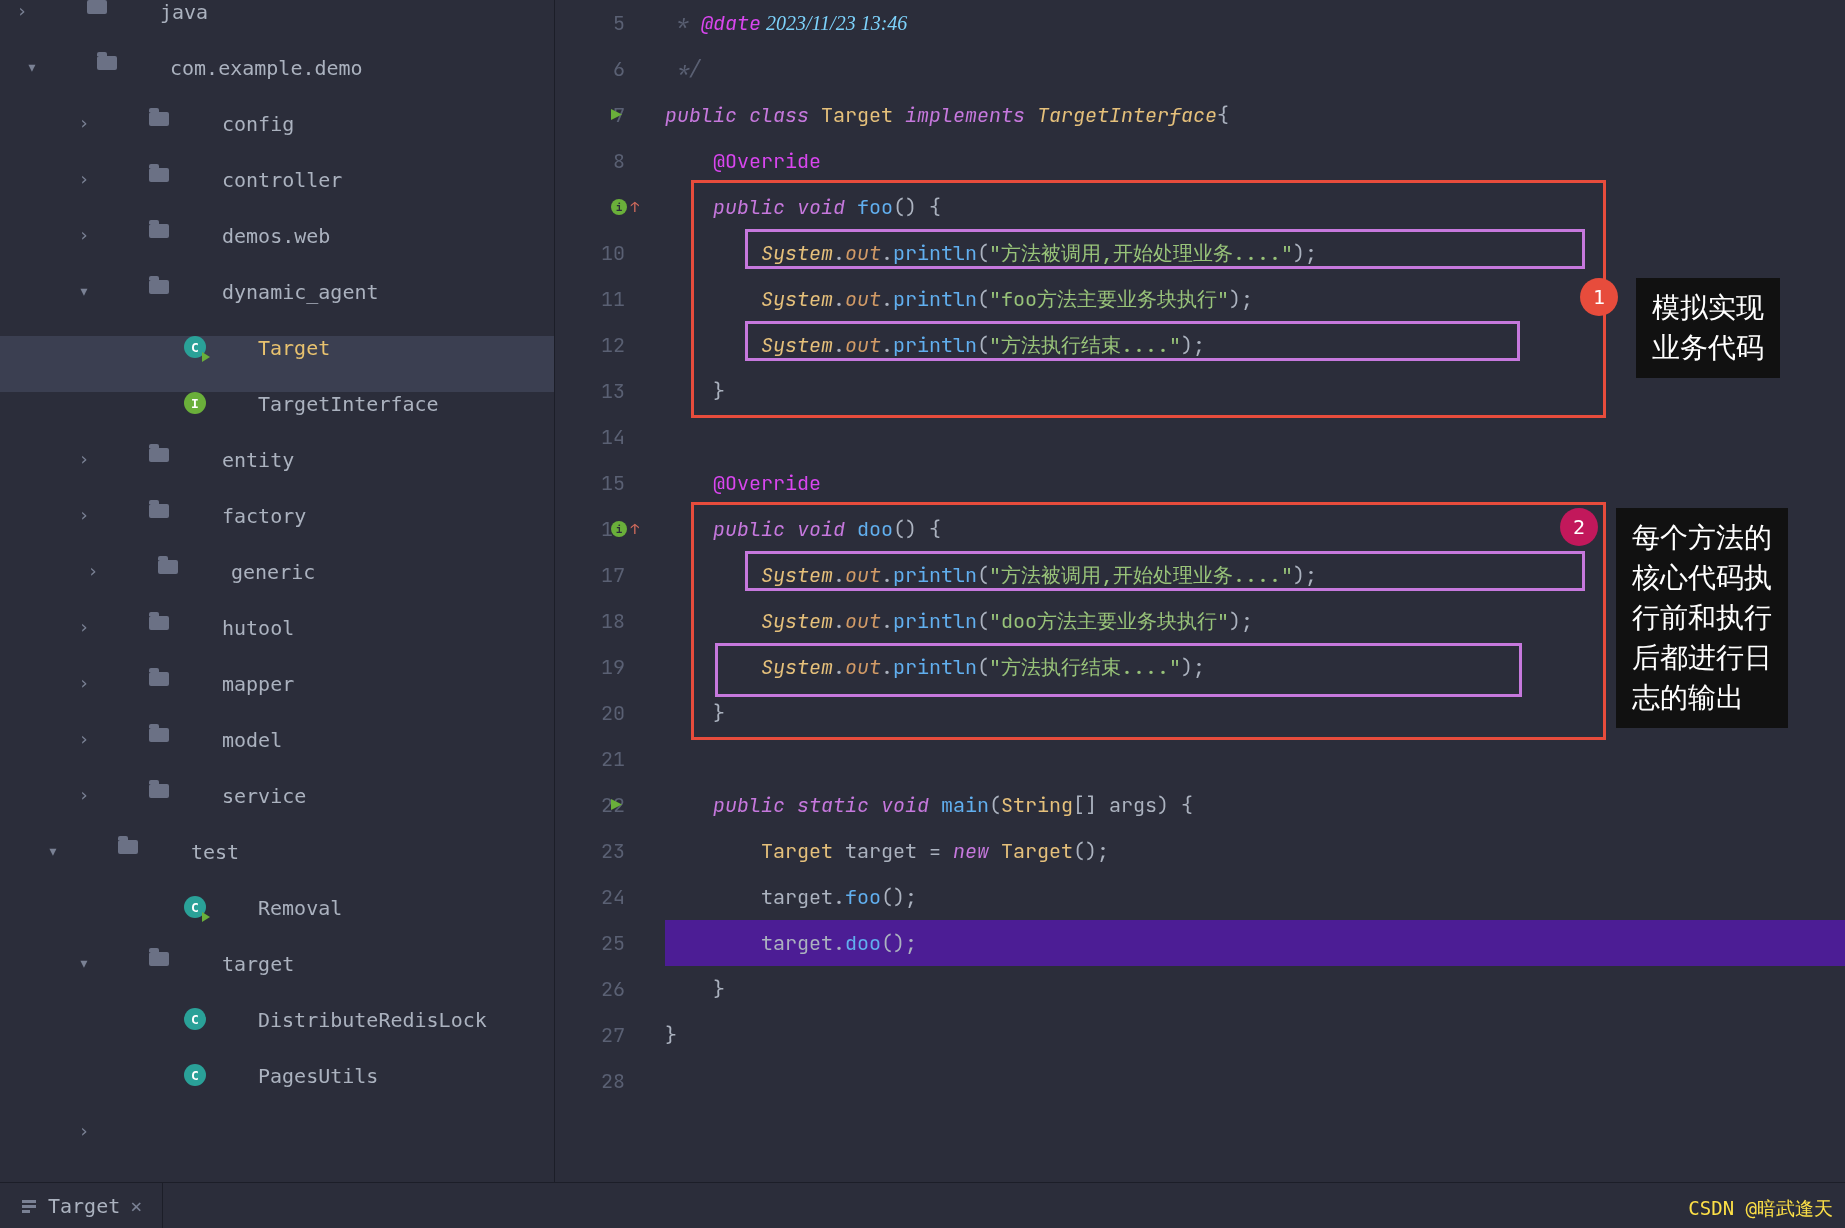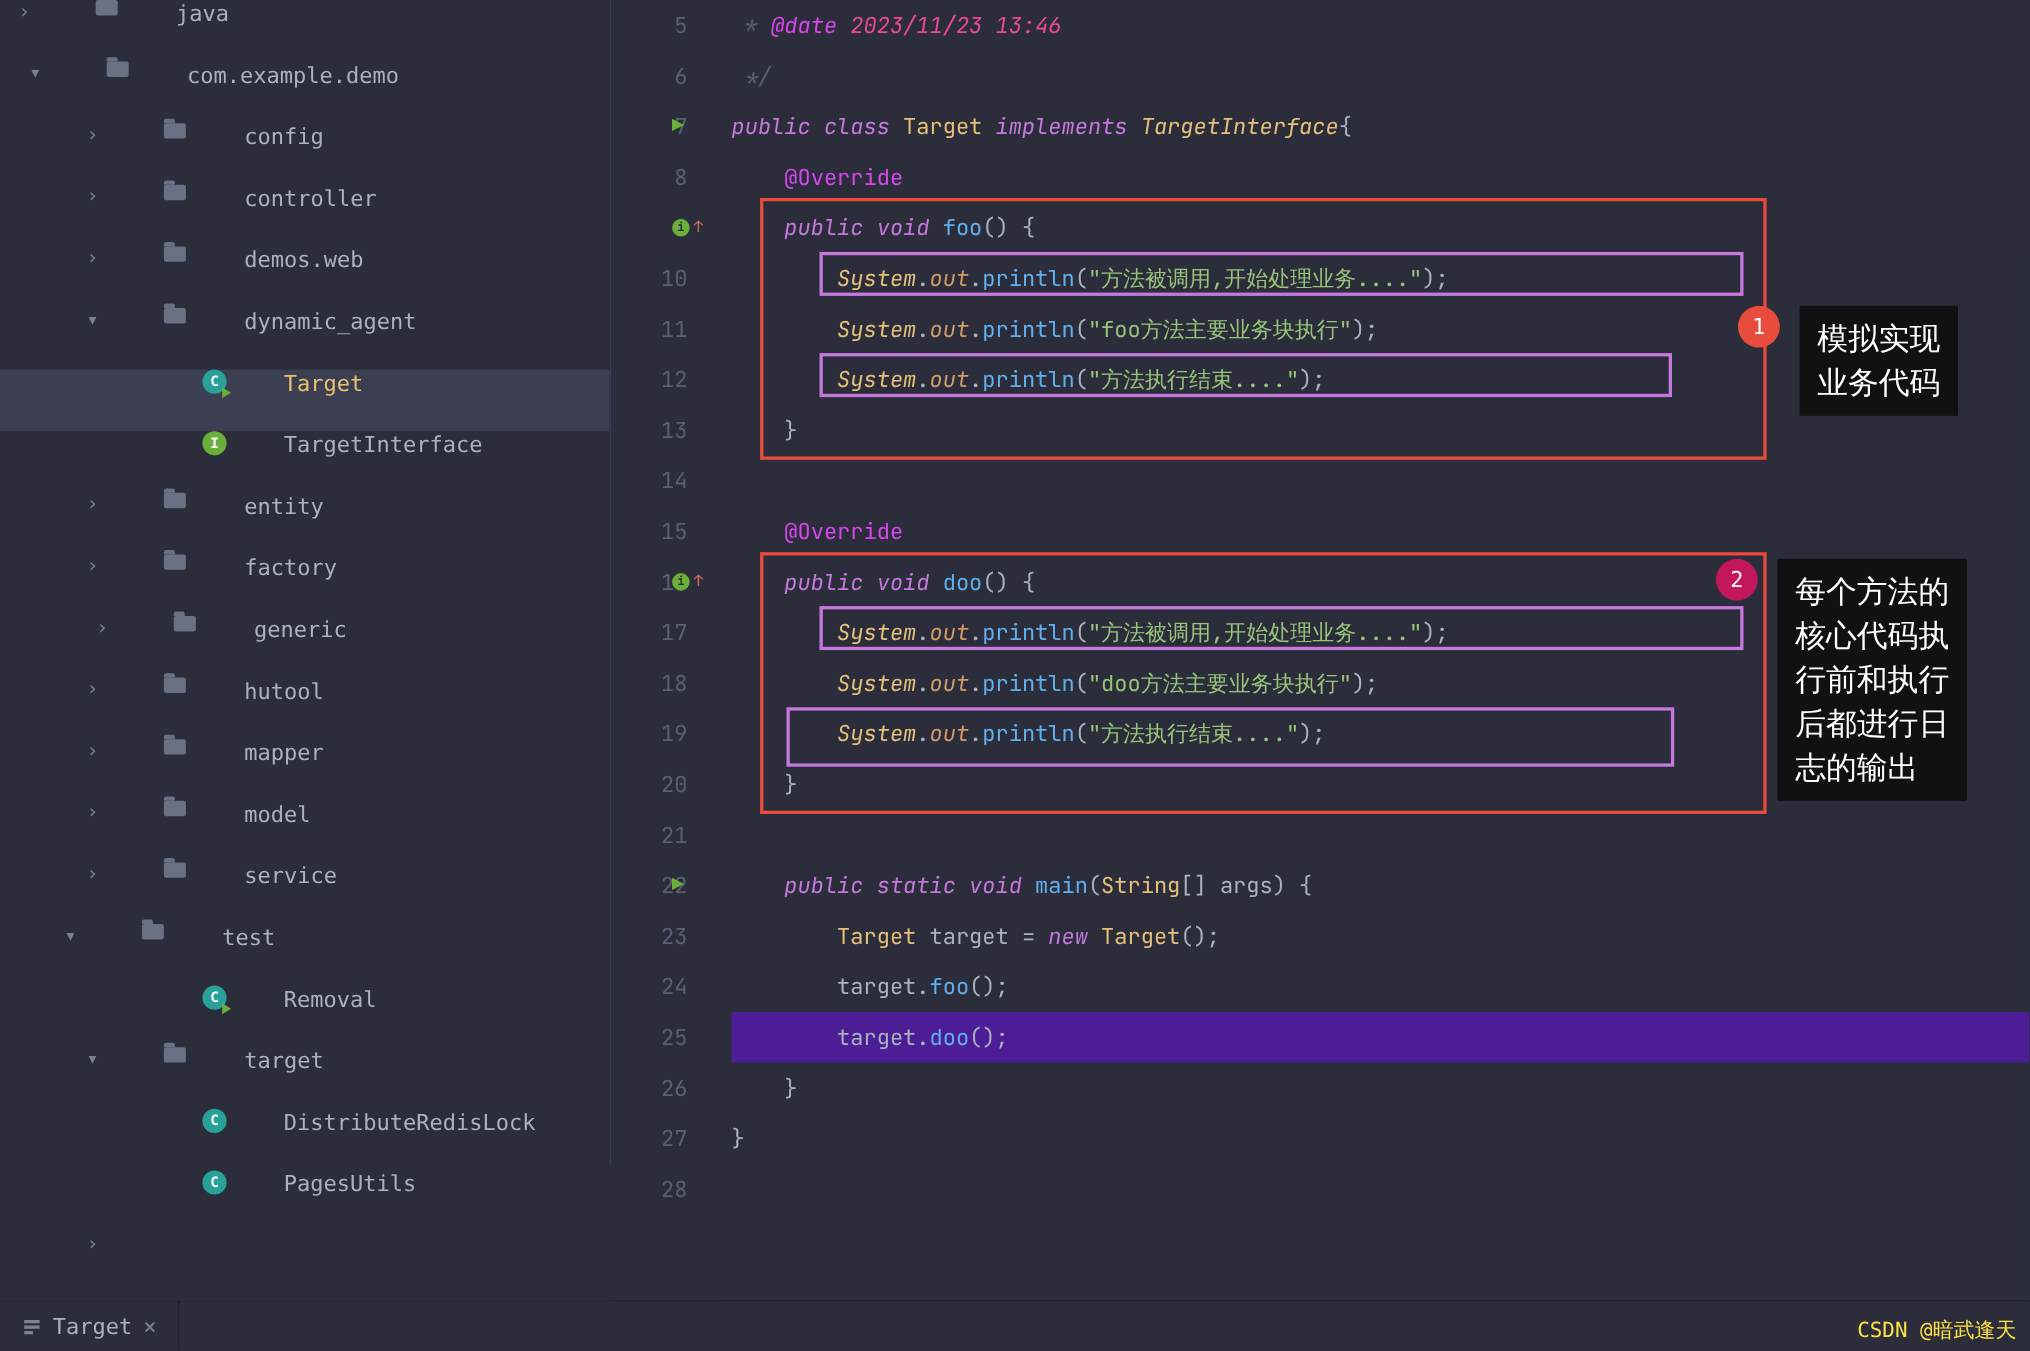--- a/index.html
+++ b/index.html
@@ -138,21 +138,21 @@
 .code-line.current { background: #4c1d95; }
 .k-purple { color: #c678dd; font-style: italic; }
 .k-italic { font-style: italic; }
 .k-yellow { color: #e5c07b; }
 .k-blue { color: #61afef; }
 .k-gray { color: #abb2bf; }
 .k-green { color: #98c379; }
 .k-orange { color: #d19a66; }
 .k-anno { color: #d946ef; }
 .k-comment { color: #5a6073; font-style: italic; }
-.k-date { color: #ec4899; font-style: italic; }
+.k-date { color: #7dd3fc; font-style: italic; font-family: Liberation Serif, serif; }
 .red-box {
   position: absolute;
   border: 3px solid #e74c3c;
   pointer-events: none;
 }
 .purple-box {
   position: absolute;
   border: 3px solid #c678dd;
   pointer-events: none;
 }
@@ -313,21 +313,21 @@
           </span>
           <span>model</span>
         </div>
         <div class="tree-item" style="padding-left: 72px;">
           <span class="arrow right"></span>
           <span class="icon">
             <span class="folder-gray"></span>
           </span>
           <span>service</span>
         </div>
-        <div class="tree-item" style="padding-left: 52px;">
+        <div class="tree-item" style="padding-left: 41px;">
           <span class="arrow down"></span>
           <span class="icon">
             <span class="folder-gray"></span>
           </span>
           <span>test</span>
         </div>
         <div class="tree-item" style="padding-left: 108px;">
           <span class="arrow"></span>
           <span class="icon">
             <span class="class-icon c">

